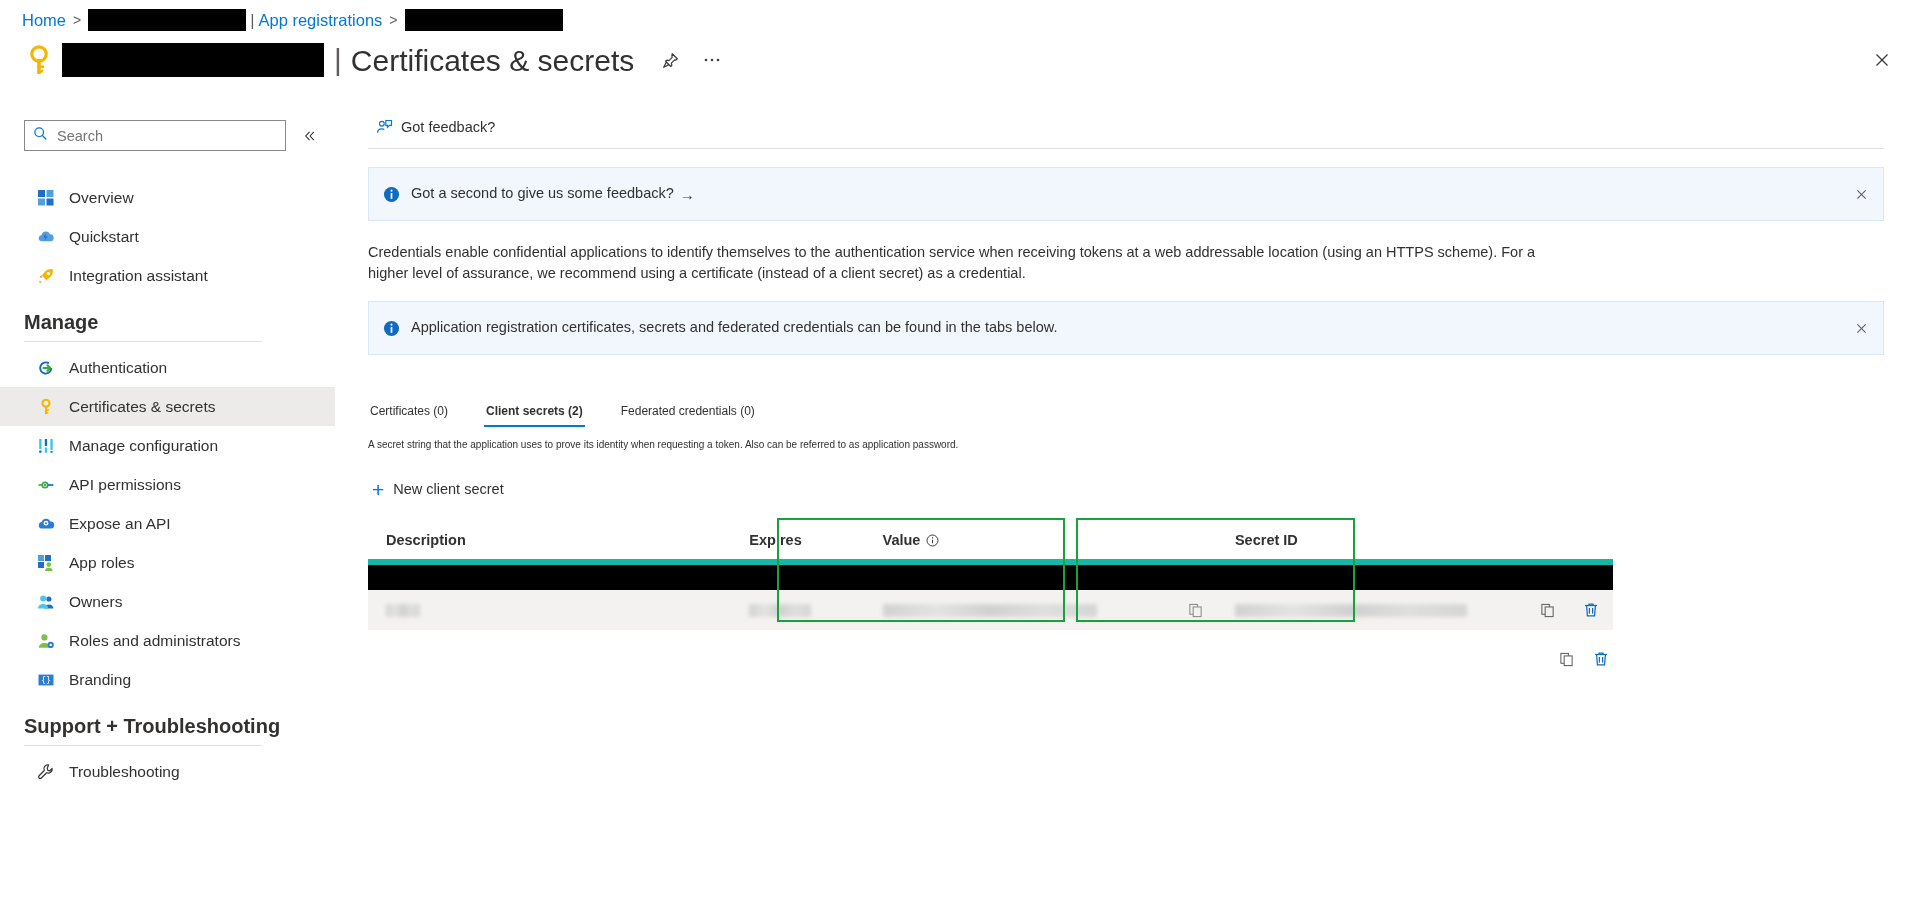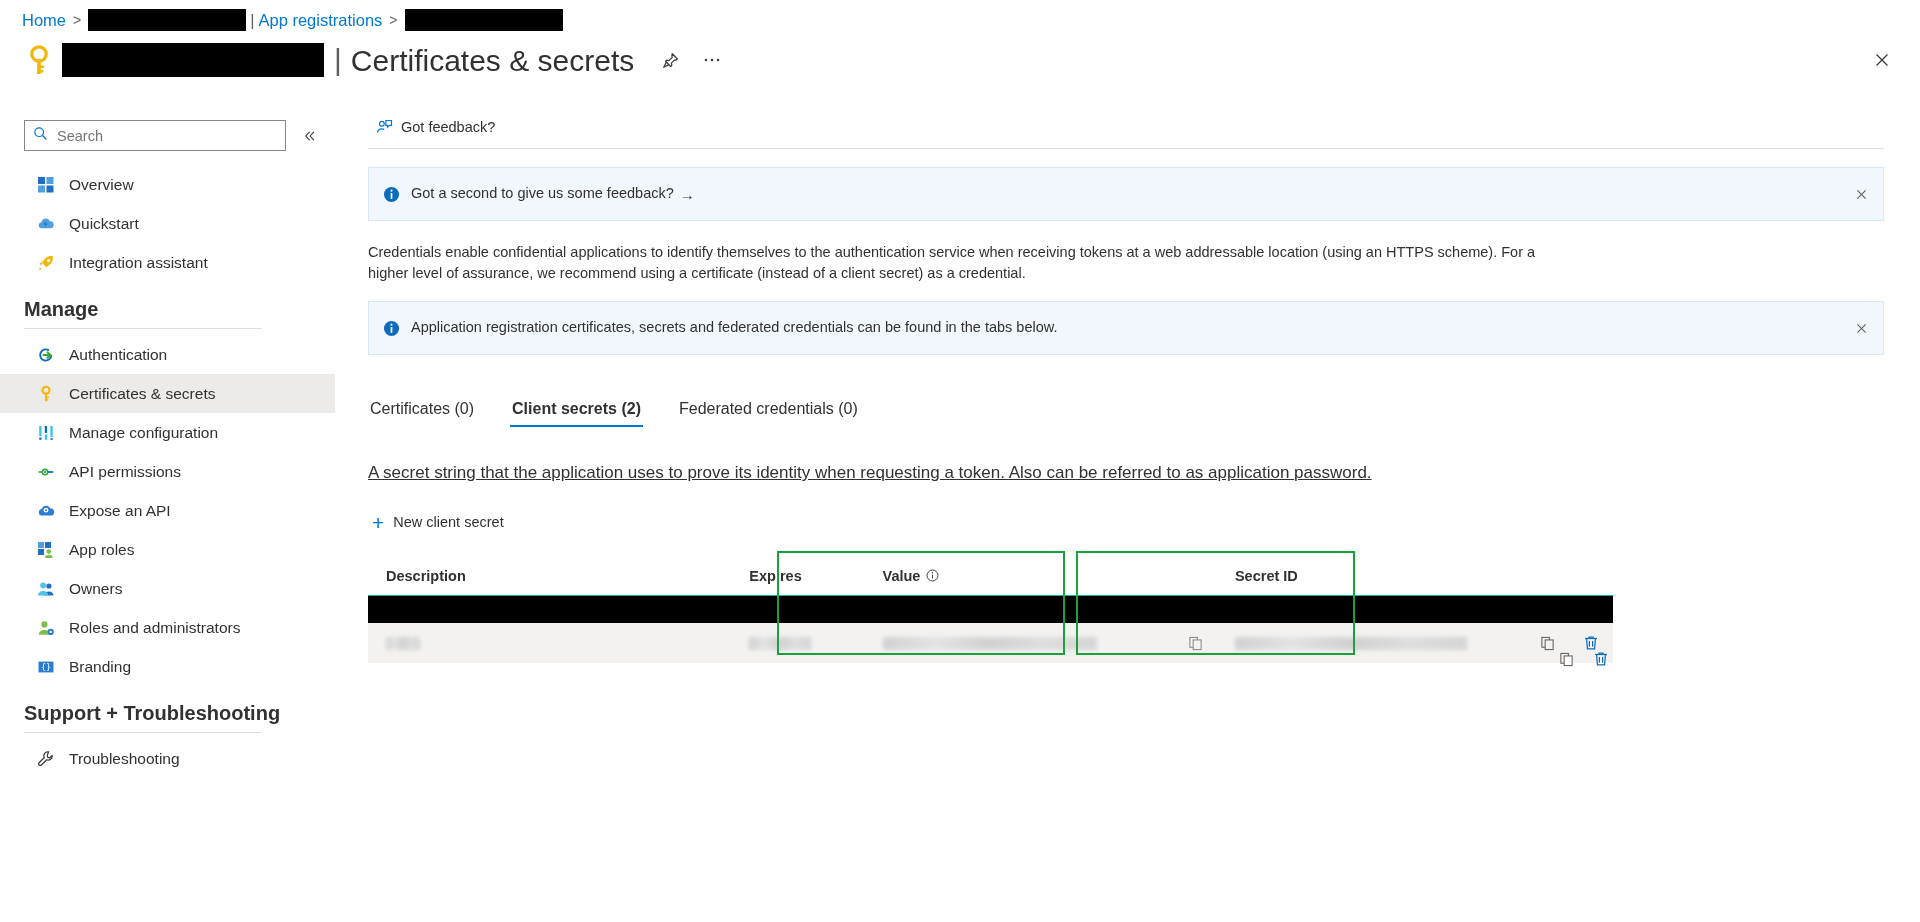--- a/index.html
+++ b/index.html
@@ -71,21 +71,21 @@
   .sidebar {
     position: absolute;
     top: 110px; left: 0;
     width: 335px; bottom: 0;
     background: #ffffff;
     padding-top: 10px;
   }
   .search-row {
     display: flex; align-items: center;
     padding: 0 0 0 24px;
-    margin-bottom: 14px;
+    margin-bottom: 27px;
   }
   .search-box {
     width: 262px; height: 31px;
     border: 1px solid #8a8886;
     background: #fff;
     display: flex; align-items: center;
     padding: 0 8px;
   }
   .search-ph {
     font-size: 14.5px; color: #605e5c;
@@ -183,39 +183,38 @@
     margin-top: 21px;
   }
 
   
   .tabs {
     display: flex; align-items: flex-end;
     margin-top: 34px;
     height: 38px;
   }
   .tab {
-    font-size: 16px; color: #323130;
+    font-size: 12px; color: #323130;
     padding: 0 2px 9px 2px;
     margin-right: 34px;
     cursor: pointer;
     position: relative;
     white-space: nowrap;
   }
   .tab.active { font-weight: 700; }
   .tab.active::after {
     content: "";
     position: absolute;
     left: 0; right: 0; bottom: 0;
     height: 2.5px; background: #0078d4;
   }
 
   .tab-desc {
-    font-size: 17px; color: #323130;
-    margin-top: 36px;
-    text-decoration: underline;
+    font-size: 10px; color: #323130;
+    margin-top: 12px;
   }
 
   .new-secret {
     display: inline-flex; align-items: center;
     margin-top: 24px;
     height: 30px; padding: 0 8px 0 4px;
     font-size: 14.5px; color: #323130;
     cursor: pointer; border-radius: 2px;
   }
   .plus-ico { color: #0078d4; font-size: 21px; margin-right: 9px; line-height: 1; font-weight: 300; }
@@ -224,21 +223,21 @@
   .tbl-wrap {
     position: relative;
     margin-top: 14px;
     width: 1245px;
   }
   .tbl { width: 100%; border-collapse: collapse; table-layout: fixed; }
   .tbl th {
     text-align: left;
     font-size: 14.5px; font-weight: 700; color: #323130;
     padding: 8px 12px 11px 18px;
-    border-bottom: 1px solid #14b8a6;
+    border-bottom: 6px solid #14b8a6;
     vertical-align: bottom;
     height: 44px;
   }
   .th-inner { display: flex; align-items: center; }
   .info-ico { margin-left: 6px; display: inline-flex; }
   .tbl td {
     padding: 0 12px 0 18px;
     height: 39px;
     vertical-align: middle;
     border-bottom: 1px solid #f3f2f1;

